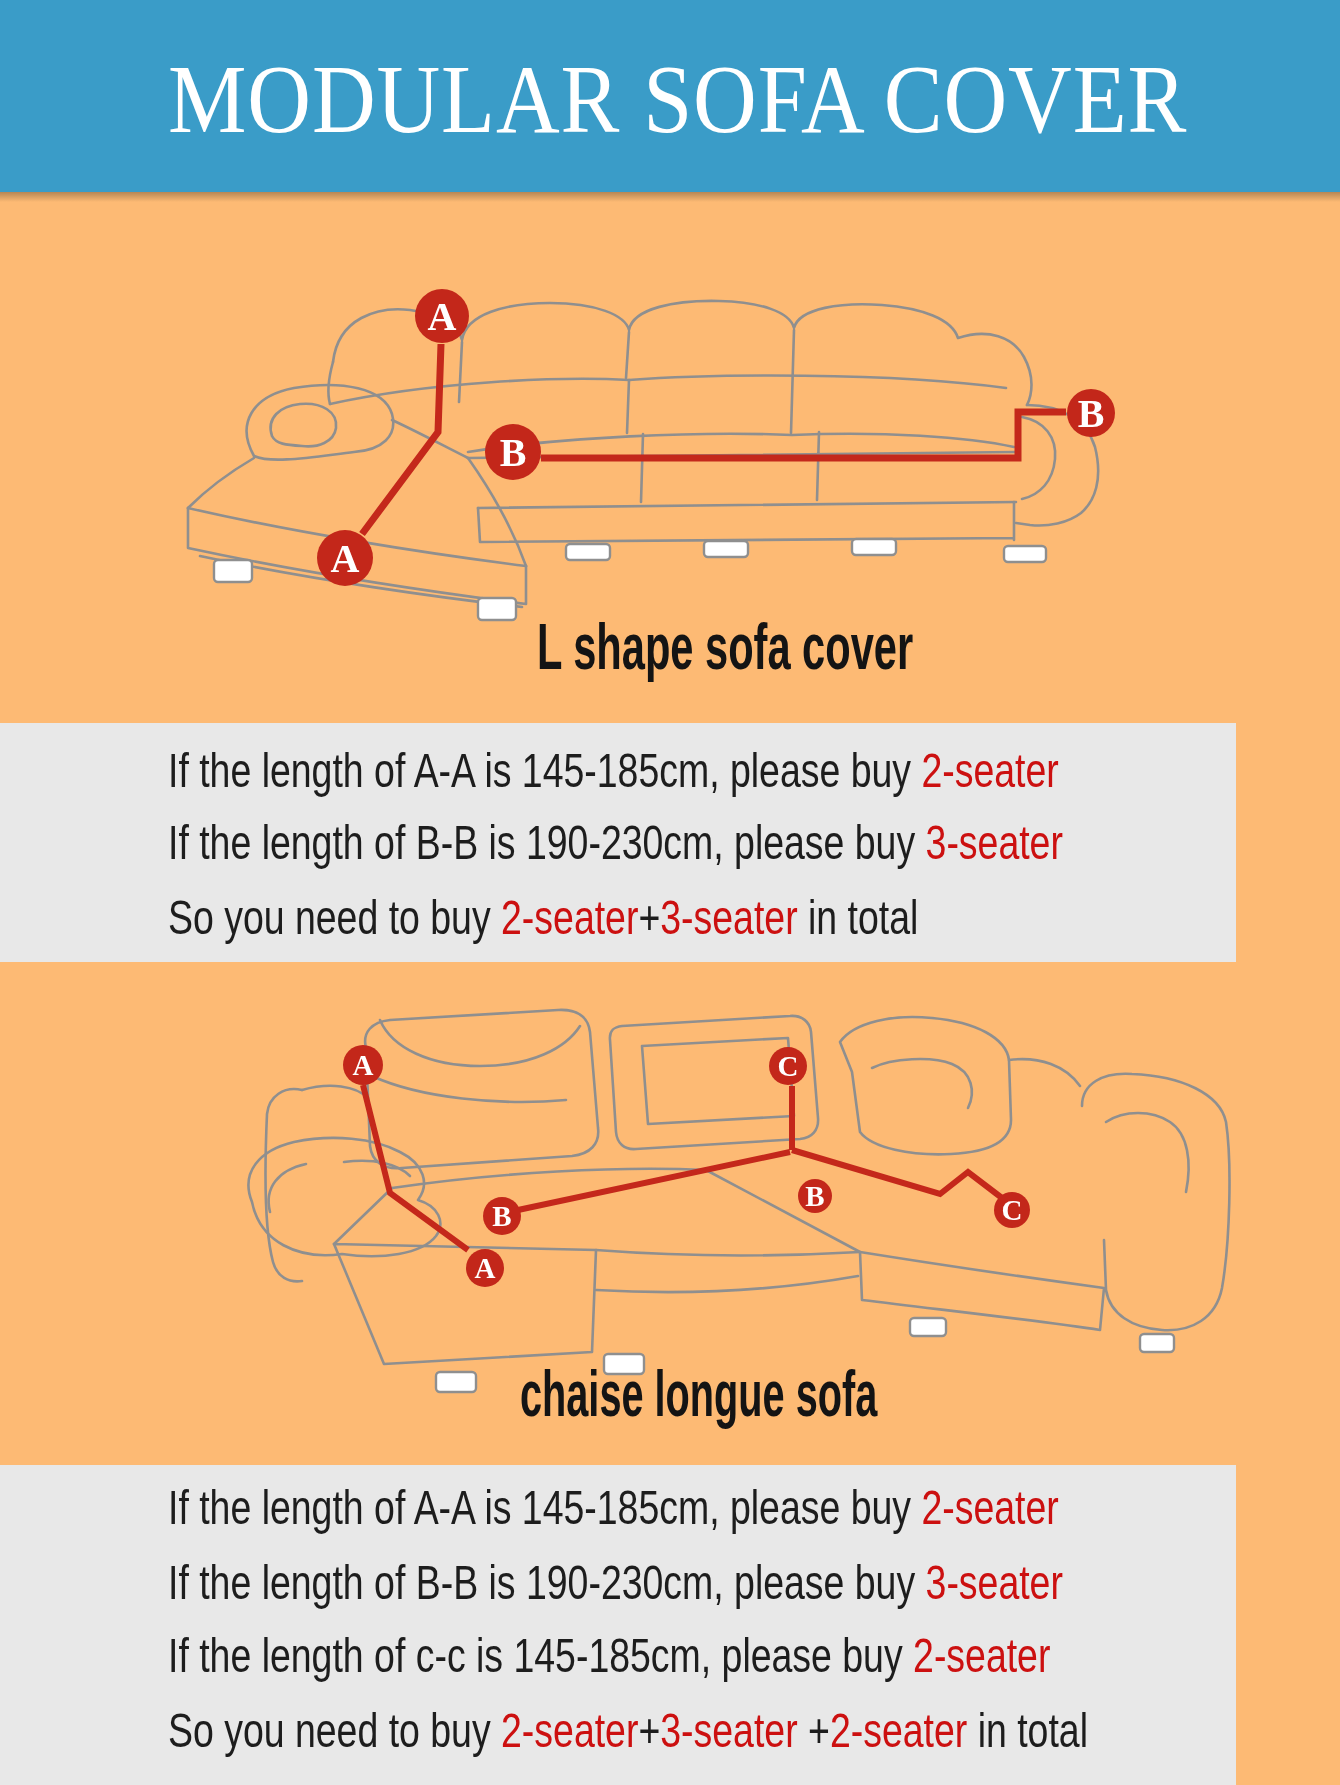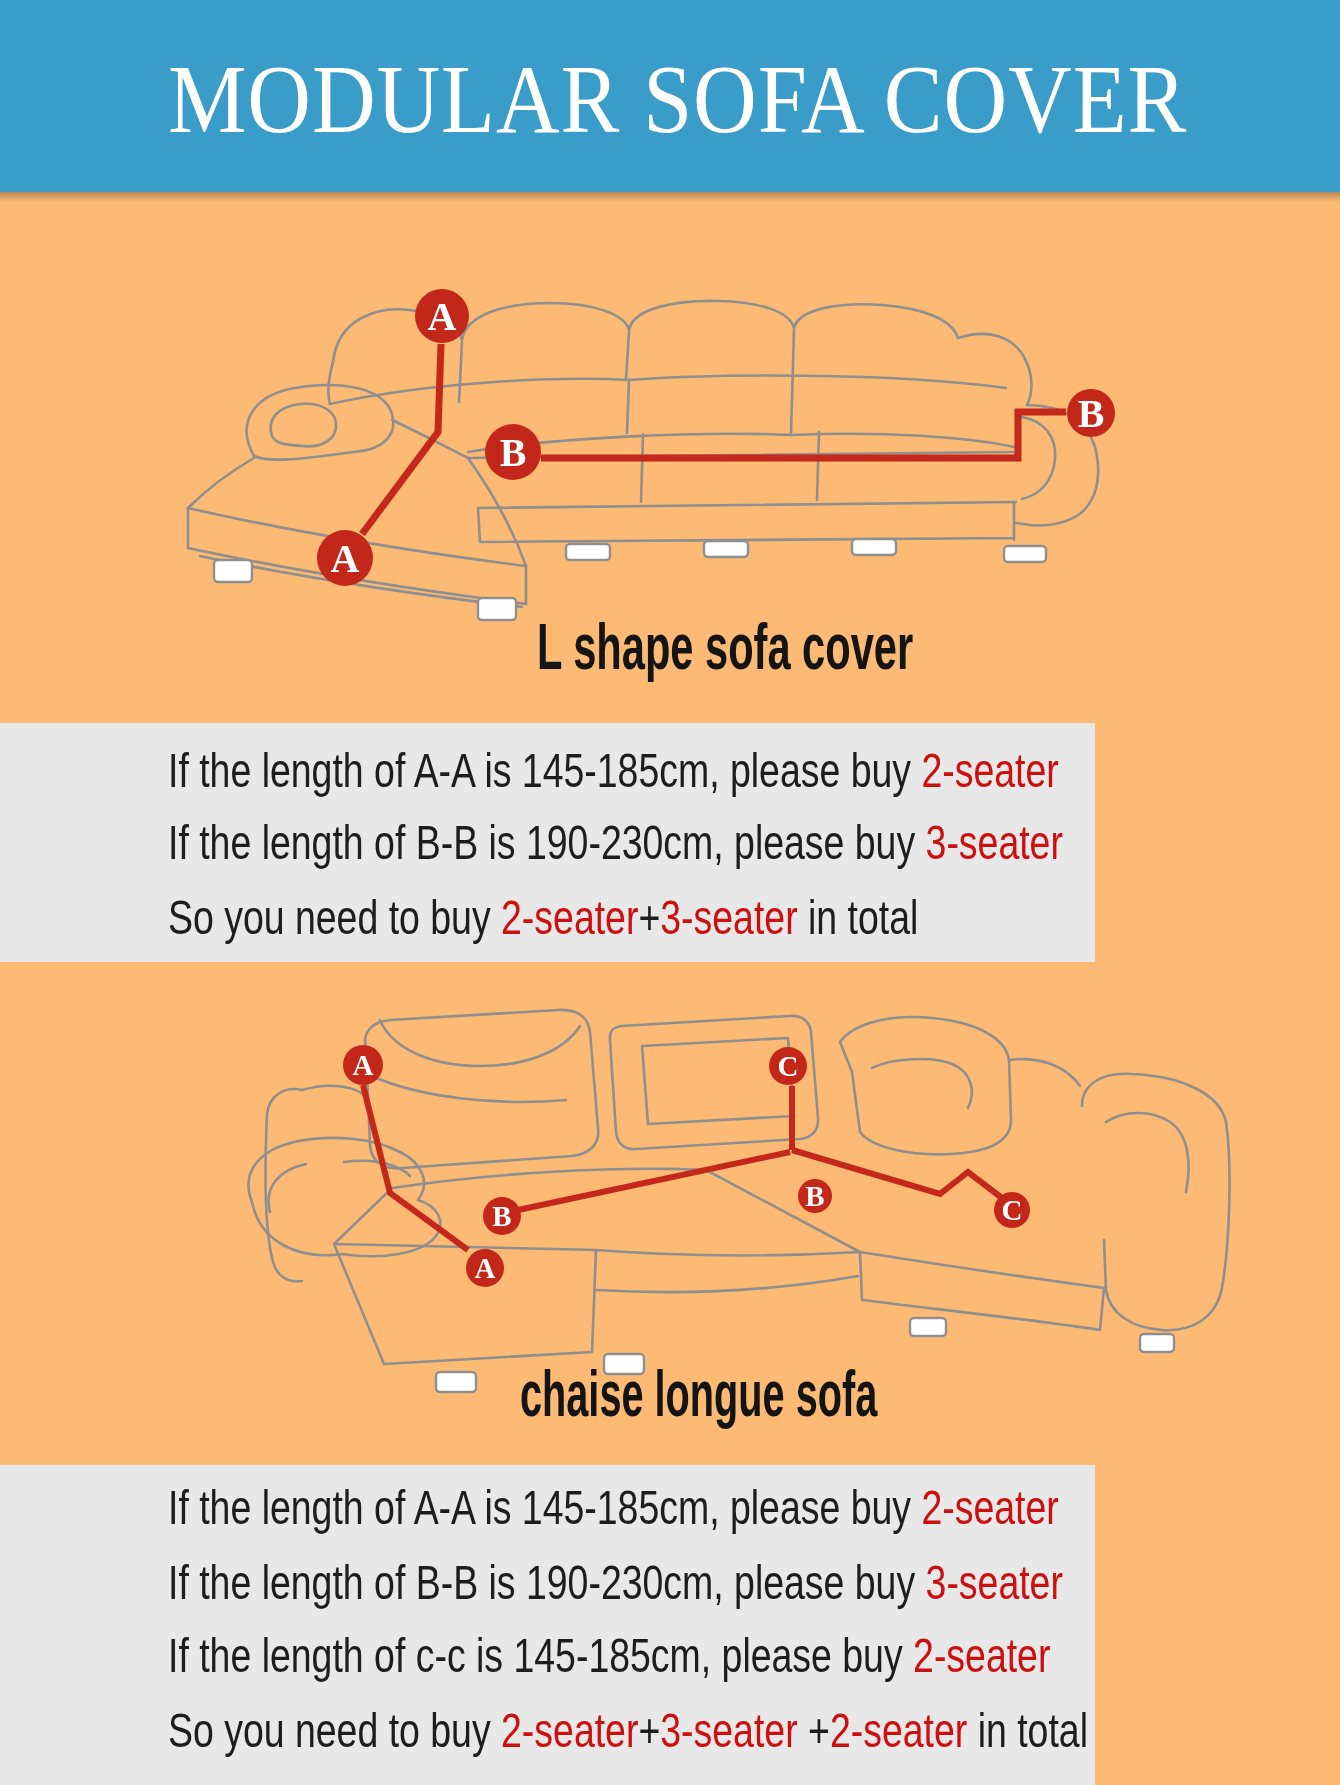--- a/index.html
+++ b/index.html
@@ -27,21 +27,21 @@
   .ml1{font-size:40px;}
   .ml2{font-size:29px;}
   
   .caption{
     position:absolute;font-size:64px;font-weight:bold;color:#141414;line-height:1;
     white-space:nowrap;transform-origin:0 0;
   }
   .caption1{left:537px;top:615px;transform:scaleX(.65);}
   .caption2{left:520px;top:1362px;transform:scaleX(.62);}
   
-  .block{position:absolute;left:0;width:1095px;background:#e8e8e8;}
+  .block{position:absolute;left:0;width:1236px;background:#e8e8e8;}
   .block1{top:723px;height:239px;}
   .block2{top:1465px;height:320px;}
   .rule-line{
     position:absolute;left:168px;font-size:48px;line-height:48px;color:#1d1d1d;
     white-space:nowrap;transform:scaleX(.78);transform-origin:0 0;
   }
   .rule-line .red{color:#cc1010;}
   .b1-l0{top:24px;} .b1-l1{top:96px;} .b1-l2{top:171px;}
   .b2-l0{top:19px;} .b2-l1{top:94px;} .b2-l2{top:167px;} .b2-l3{top:242px;}
 </style>

